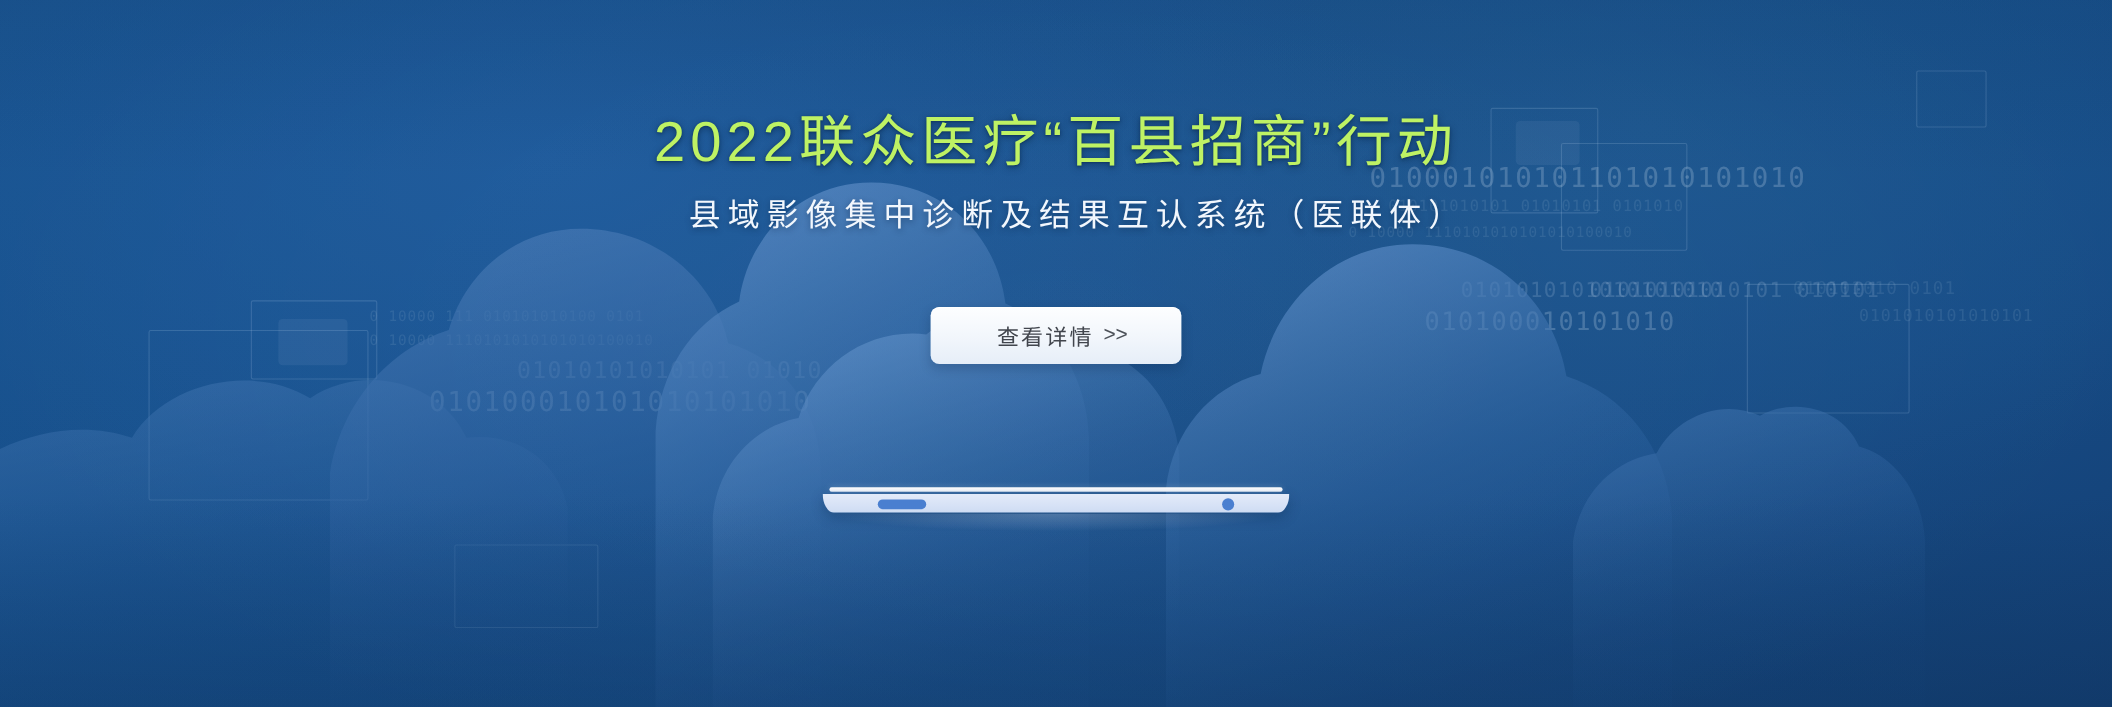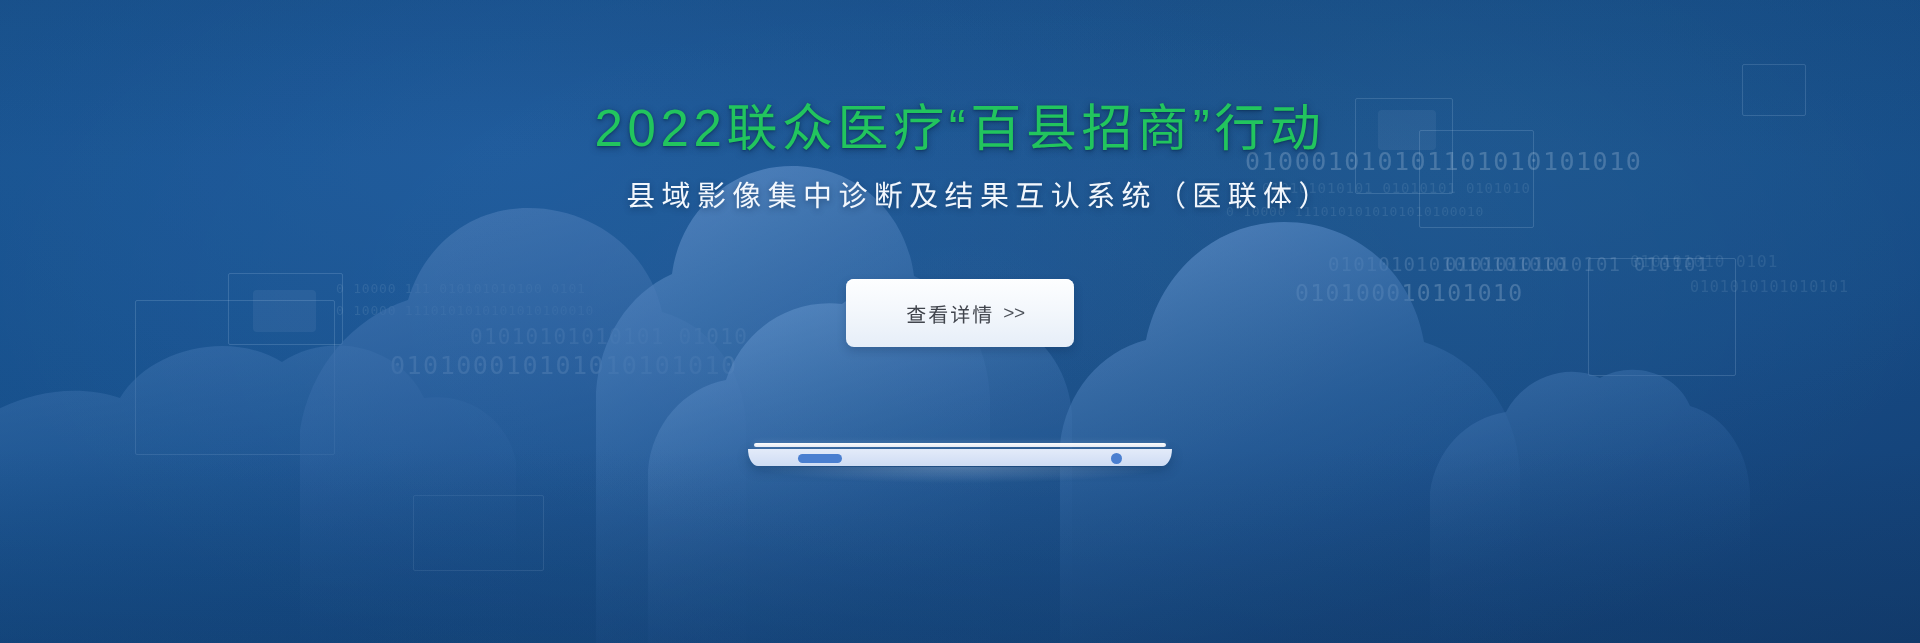--- a/index.html
+++ b/index.html
@@ -75,21 +75,21 @@
     text-align: center;
     z-index: 20;
   }
 
   .main-title {
     margin: 0;
     padding-top: 103px;
     font-size: 51px;
     line-height: 1.0;
     font-weight: 400;
-    color: #22c55e;
+    color: #bef264;
     letter-spacing: 0.09em;
     text-shadow: 0 2px 7px rgba(6,32,64,0.55), 0 1px 2px rgba(6,32,64,0.45);
     white-space: nowrap;
   }
 
   .sub-title {
     margin: 0;
     padding-top: 28px;
     font-size: 29px;
     line-height: 1.0;
@@ -105,21 +105,21 @@
   .cta-wrap {
     margin-top: 68px;
     display: flex;
     justify-content: center;
   }
   .cta-button {
     display: inline-flex;
     align-items: center;
     justify-content: center;
     width: 228px;
-    height: 68px;
+    height: 52px;
     border: none;
     border-radius: 8px;
     cursor: pointer;
     font-family: "Liberation Sans", "DejaVu Sans", sans-serif;
     font-size: 20px;
     letter-spacing: 0.10em;
     color: #41454d;
     background: linear-gradient(to bottom, #fdfeff 0%, #f3f7fc 48%, #e6eef8 100%);
     box-shadow: 0 4px 10px rgba(7,34,66,0.22), inset 0 1px 0 rgba(255,255,255,0.9);
     padding-left: 17px;

